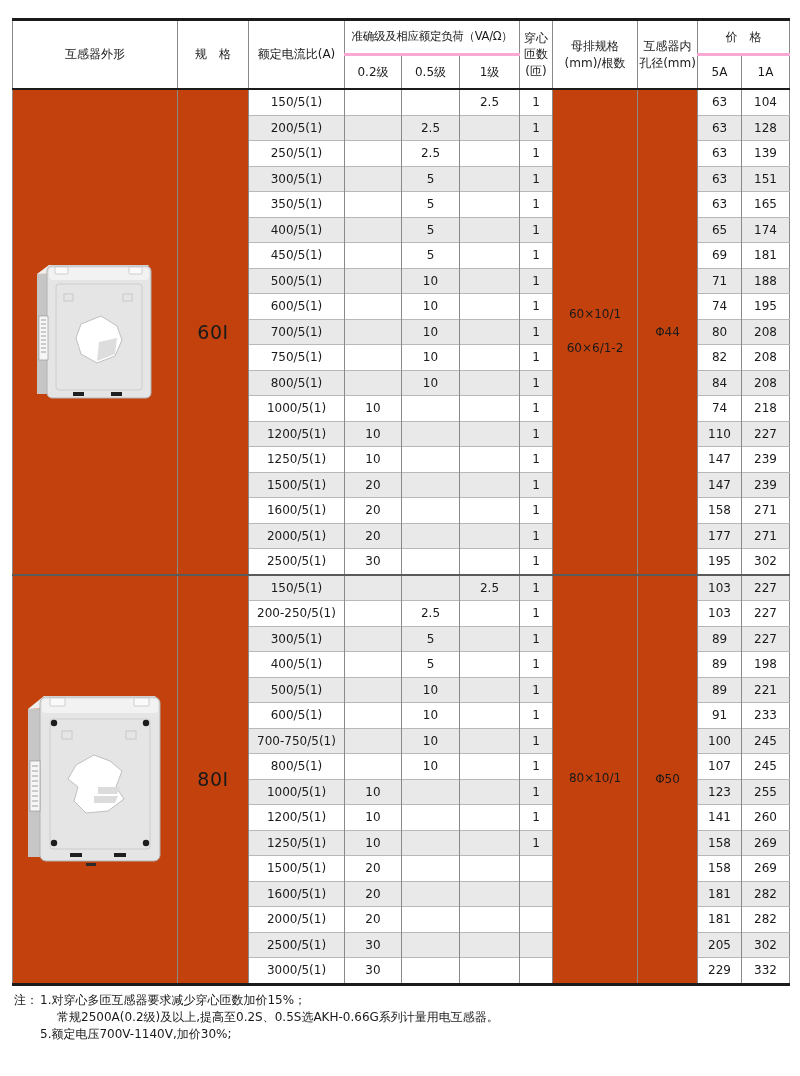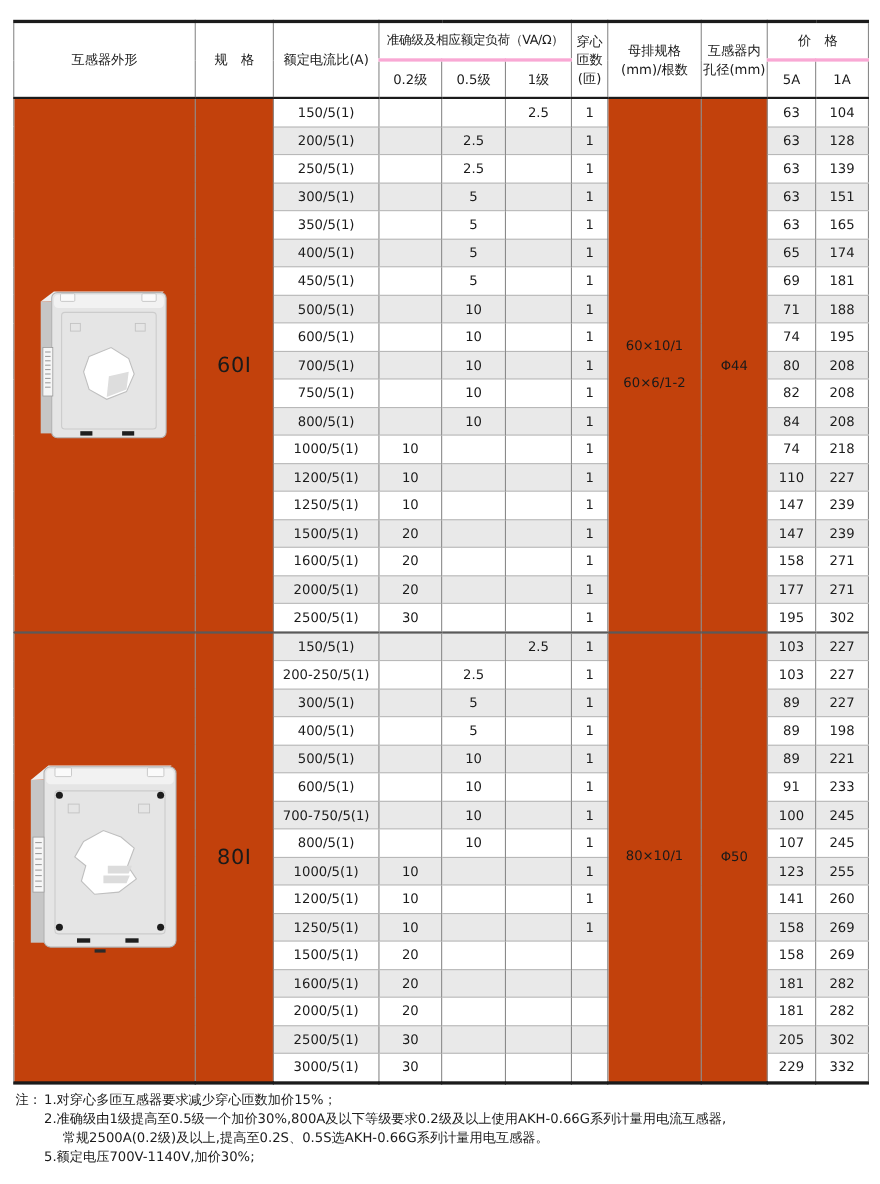--- a/index.html
+++ b/index.html
@@ -442,17 +442,16 @@
         <td></td>
         <td>229</td>
         <td>332</td>
       </tr>
     </tbody>
 </table>
 
 <div class="notes">
   <span class="notes-label">注：</span>
   <div class="note-line">1.对穿心多匝互感器要求减少穿心匝数加价15%；</div>
-  <div class="note-line">2.准确级由1级提高至0.5级一个加价30%,800A及以下等级要求0.2级及以上使用AKH-0.66G系列计量用电流互感器,</div>
   <div class="note-line cont">常规2500A(0.2级)及以上,提高至0.2S、0.5S选AKH-0.66G系列计量用电互感器。</div>
   <div class="note-line">5.额定电压700V-1140V,加价30%;</div>
 
 </div>
 
 </body></html>

